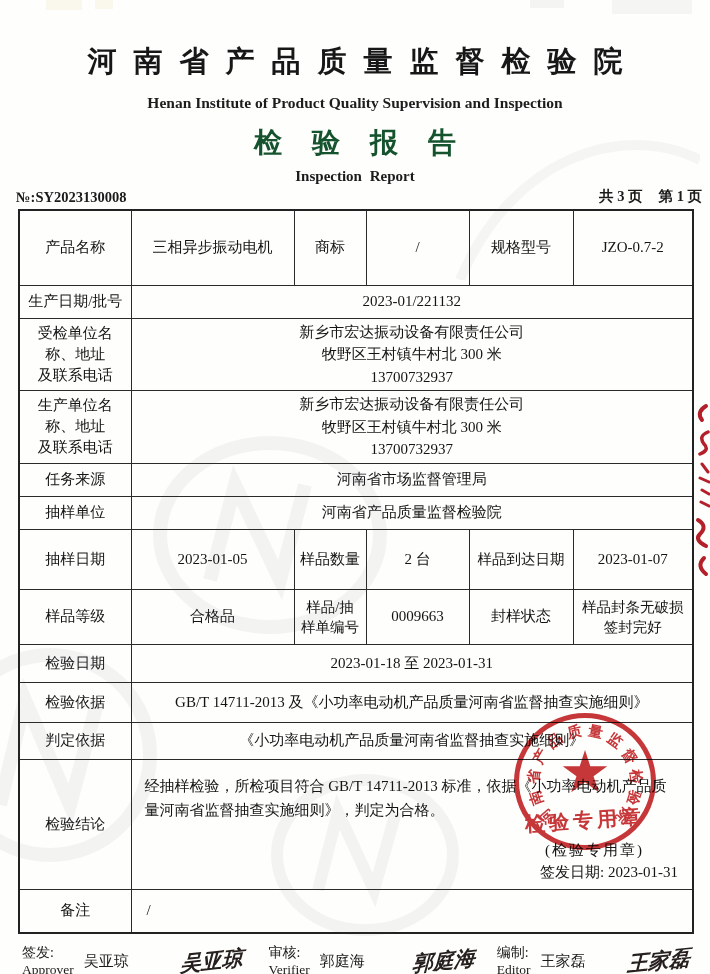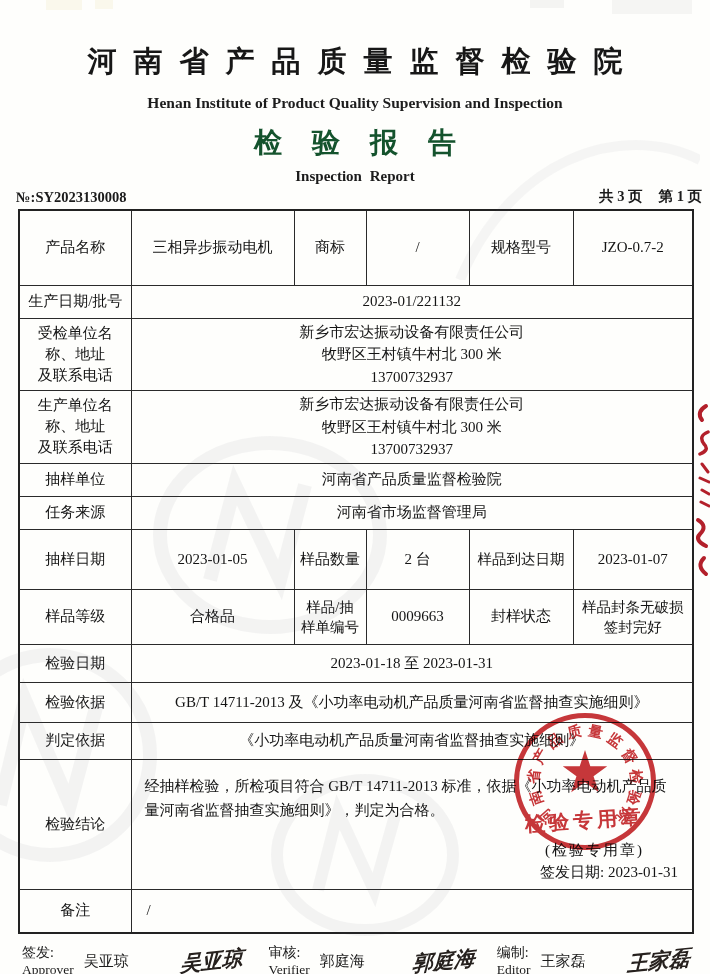--- a/index.html
+++ b/index.html
@@ -190,26 +190,26 @@
       <div>称、地址</div>
       <div>及联系电话</div>
     </td>
     <td colspan="5">
       <div class="addr-line">新乡市宏达振动设备有限责任公司</div>
       <div class="addr-line">牧野区王村镇牛村北 300 米</div>
       <div class="addr-line">13700732937</div>
     </td>
   </tr>
   <tr style="height:33px">
+    <td class="label">任务来源</td>
+    <td colspan="5">河南省市场监督管理局</td>
+  </tr>
+  <tr style="height:33px">
     <td class="label">抽样单位</td>
     <td colspan="5">河南省产品质量监督检验院</td>
-  </tr>
-  <tr style="height:33px">
-    <td class="label">任务来源</td>
-    <td colspan="5">河南省市场监督管理局</td>
   </tr>
   <tr style="height:60px">
     <td class="label">抽样日期</td>
     <td>2023-01-05</td>
     <td class="label">样品数量</td>
     <td>2 台</td>
     <td class="label small-label">样品到达日期</td>
     <td>2023-01-07</td>
   </tr>
   <tr style="height:55px">

